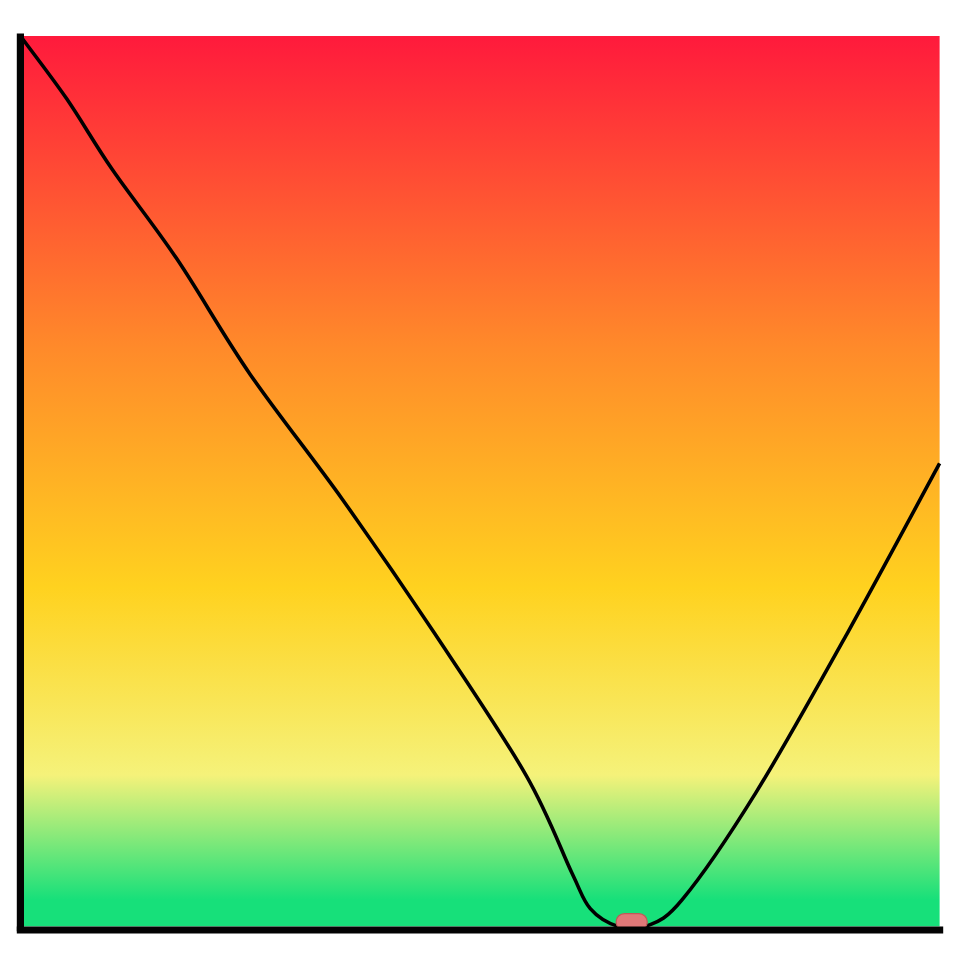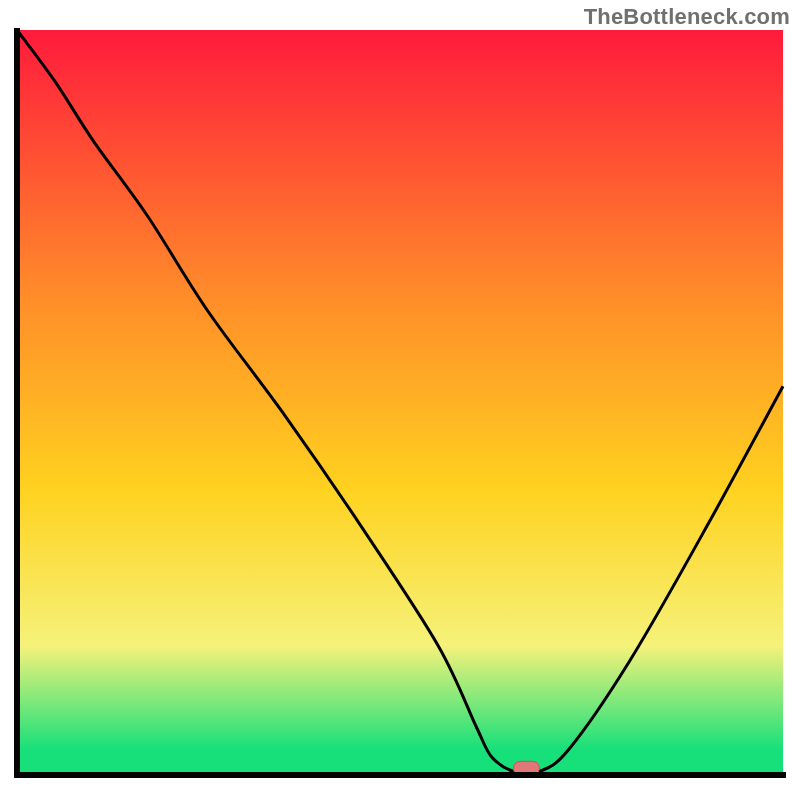--- a/index.html
+++ b/index.html
@@ -31,21 +31,20 @@
     position: absolute;
     left: 0;
     top: 0;
   }
 </style>
 </head>
 <body>
 
 <div class="stage">
 
-  <div class="watermark">TheBottleneck.com</div>
 
   <svg class="chart" width="800" height="800" viewBox="0 0 800 800">
     <defs>
       <linearGradient id="bg-grad" x1="0" y1="0" x2="0" y2="1">
         <stop offset="0%" stop-color="#ff1a3c"></stop>
         <stop offset="35%" stop-color="#ff8a2a"></stop>
         <stop offset="62%" stop-color="#ffd21f"></stop>
         <stop offset="83%" stop-color="#f5f27a"></stop>
         <stop offset="97%" stop-color="#17e07a"></stop>
         <stop offset="100%" stop-color="#17e07a"></stop>

